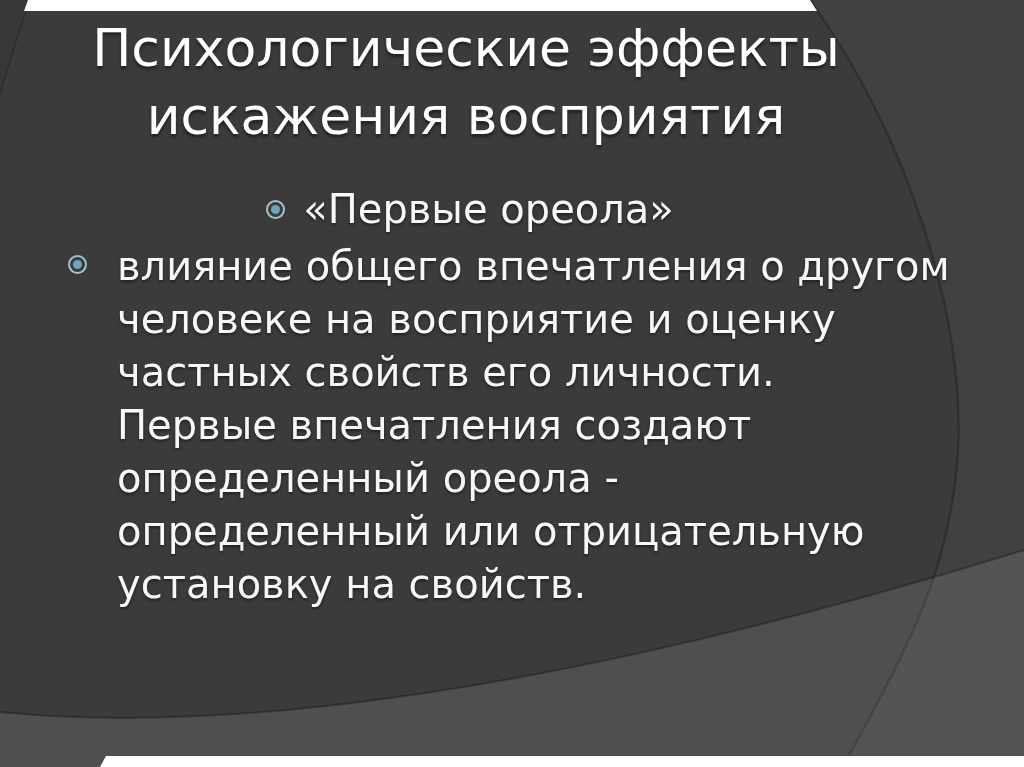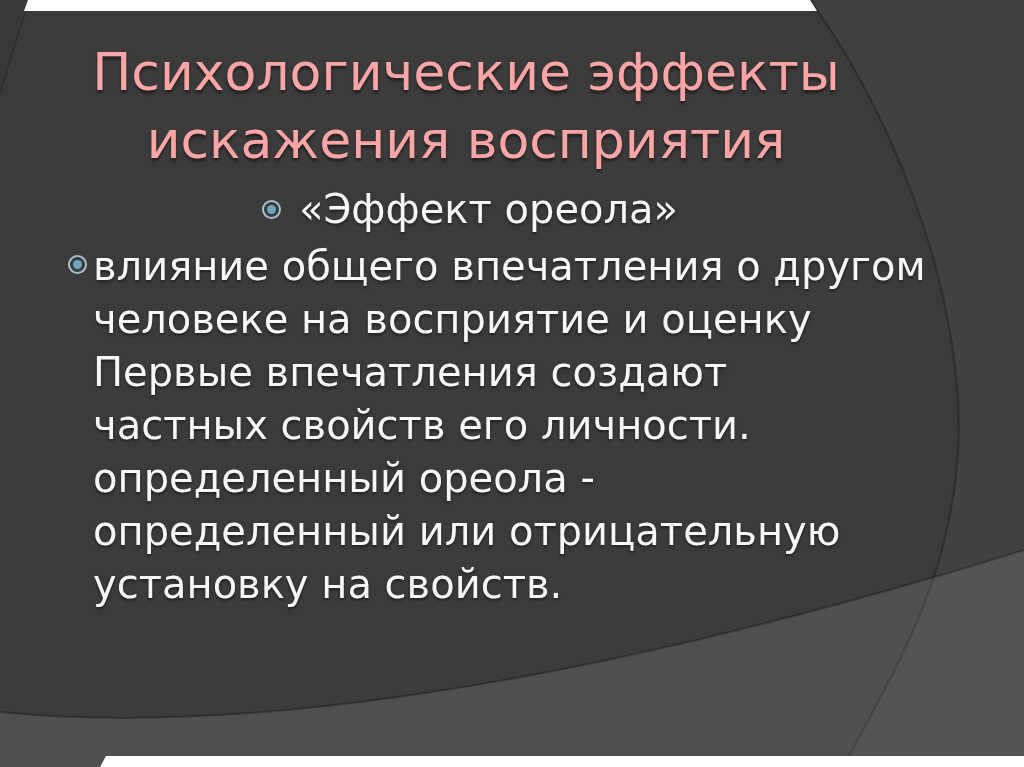--- a/index.html
+++ b/index.html
@@ -7,35 +7,35 @@
     position:relative;
     width:1024px;height:767px;
     overflow:hidden;
     background:#3b3b3b;
     font-family:"DejaVu Sans","Liberation Sans",sans-serif;
     color:#f7f7f7;
   }
   .bg{position:absolute;inset:0;width:1024px;height:767px;display:block;}
   .text-layer{position:absolute;inset:0;}
   .title-box{
-    position:absolute;left:28px;top:38px;width:876px;
+    position:absolute;left:28px;top:14px;width:876px;
     text-align:center;
     font-size:52px;line-height:68px;
-    color:#fca5a5;
+    color:#ffffff;
     text-shadow:0 3px 3px rgba(0,0,0,0.45);
   }
   .bullet-row-centered{
     position:absolute;left:28px;top:186px;width:884px;
     display:flex;align-items:center;justify-content:center;
     font-size:40px;
     text-shadow:0 2px 3px rgba(0,0,0,0.45);
   }
   .para-row{
     position:absolute;left:68px;top:240px;width:920px;
-    display:flex;align-items:flex-start;
+    display:flex;align-items:flex-start;gap:24px;
   }
   .para-text{
     font-size:40px;line-height:53px;
     text-shadow:0 2px 3px rgba(0,0,0,0.45);
     white-space:nowrap;
   }
   .bullet-icon{
     flex:0 0 auto;
     width:15px;height:15px;
     border:2px solid #a3c2ce;
@@ -78,30 +78,30 @@
 
   <div class="text-layer">
 
     <div class="title-box">
       <div>Психологические эффекты</div>
       <div>искажения восприятия</div>
     </div>
 
     <div class="bullet-row-centered">
       <span class="bullet-icon"></span>
-      <span>«Эффект ореола»</span>
+      <span>«Первые ореола»</span>
     </div>
 
     <div class="para-row">
       <span class="bullet-icon"></span>
       <div class="para-text">
         <div>влияние общего впечатления о другом</div>
         <div>человеке на восприятие и оценку</div>
+        <div>частных свойств его личности.</div>
         <div>Первые впечатления создают</div>
-        <div>частных свойств его личности.</div>
         <div>определенный ореола -</div>
         <div>определенный или отрицательную</div>
         <div>установку на свойств.</div>
       </div>
     </div>
 
   </div>
 </div>
 
 </body></html>

